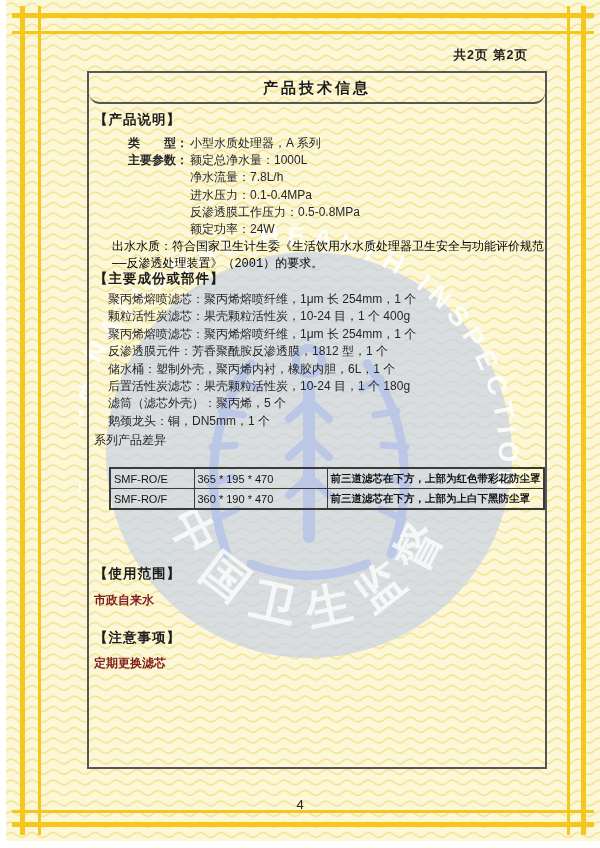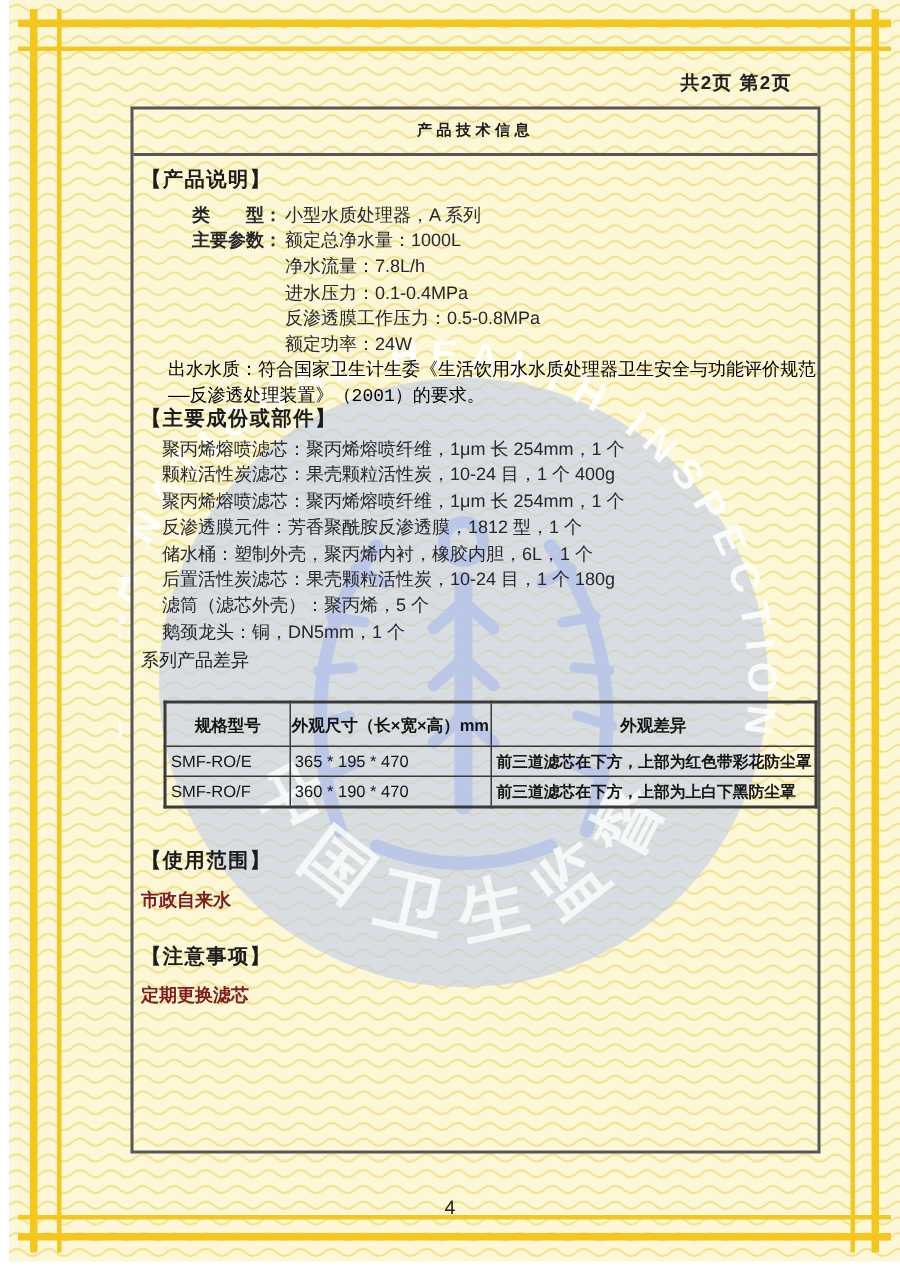--- a/index.html
+++ b/index.html
@@ -15,21 +15,21 @@
   .n-top{top:31px;height:3px;}
   .t-bot{bottom:14px;height:5px;}
   .n-bot{bottom:28px;height:3px;}
   .t-left{left:14px;width:5px;}
   .n-left{left:32px;width:3px;}
   .t-right{right:14px;width:5px;}
   .n-right{right:30px;width:3px;}
   .watermark{position:absolute;left:73px;top:227px;z-index:1;}
   .pagination{position:absolute;right:72px;top:47px;z-index:3;font-size:12.5px;font-weight:bold;color:#222;letter-spacing:1px;}
   .content-box{position:absolute;left:87px;top:71px;width:456px;height:694px;border:2px solid #565656;z-index:3;}
-  .title-bar{position:absolute;left:0;right:0;top:0;height:29px;border-bottom:2px solid #565656;text-align:center;line-height:29px;font-size:10px;font-weight:bold;letter-spacing:3px;color:#1c1c1c;}
+  .title-bar{position:absolute;left:0;right:0;top:0;height:29px;border-bottom:2px solid #565656;text-align:center;line-height:29px;font-size:15px;font-weight:bold;letter-spacing:3px;color:#1c1c1c;border-radius:11px;}
   .sec-h{position:absolute;left:5px;font-size:13.5px;font-weight:bold;color:#1c1c1c;letter-spacing:1px;}
   .params{position:absolute;left:29px;top:62px;font-size:12px;color:#26262b;margin-left:10px;}
   .param-row{height:17.2px;line-height:17.2px;white-space:nowrap;}
   .param-label{display:inline-block;width:62px;font-weight:bold;}
   .water{position:absolute;left:23px;top:166px;width:446px;font-size:12px;line-height:17px;color:#000000;font-family:Liberation Mono, monospace;}
   .comps{position:absolute;left:19px;top:218px;font-size:12px;color:#26262b;}
   .comp-item{height:17.4px;line-height:17.4px;white-space:nowrap;}
   .series{position:absolute;left:5px;top:359px;font-size:12px;color:#1c1c1c;}
   table.spec{position:absolute;left:20px;top:394px;border-collapse:collapse;border:2px solid #3a3a3a;table-layout:fixed;}
   table.spec th,table.spec td{border:1px solid #3a3a3a;overflow:hidden;white-space:nowrap;color:#141414;}
@@ -132,25 +132,20 @@
 
     <div class="series">系列产品差异</div>
 
     <table class="spec">
       <colgroup>
           <col class="c1">
           <col class="c2">
           <col class="c3">
         </colgroup>
       <tbody>
-          <tr>
-        <th>规格型号</th>
-        <th>外观尺寸（长×宽×高）mm</th>
-        <th>外观差异</th>
-      </tr>
       <tr>
         <td>SMF-RO/E</td>
         <td>365 * 195 * 470</td>
         <td class="diff">前三道滤芯在下方，上部为红色带彩花防尘罩</td>
       </tr>
       <tr>
         <td>SMF-RO/F</td>
         <td>360 * 190 * 470</td>
         <td class="diff">前三道滤芯在下方，上部为上白下黑防尘罩</td>
       </tr>

